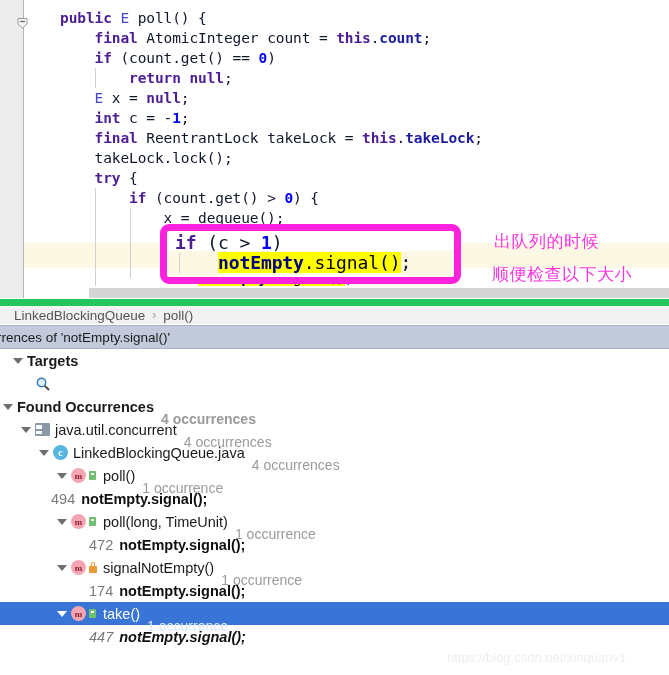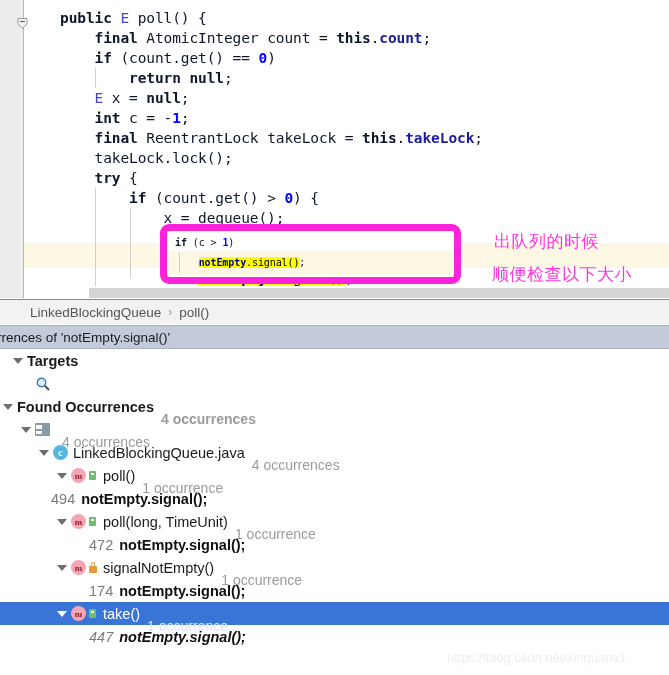--- a/index.html
+++ b/index.html
@@ -46,21 +46,21 @@
     position: absolute;
     left: 60px; top: 8px;
     font-family: "DejaVu Sans Mono", monospace;
     font-size: 14.5px;
     line-height: 20px;
     white-space: pre;
     color: #000000;
     letter-spacing: -0.1px;
   }
   #code .ln { display: block; height: 20px; }
-  .kw   { color: #0f172a; font-weight: bold; }
+  .kw   { color: #4c1d95; font-weight: bold; }
   .typ  { color: #4646c8; }
   .num  { color: #0000ff; font-weight: bold; }
   .fld  { color: #1c1c9e; font-weight: bold; }
   .pln  { color: #0f172a; }
   .hl   { background: #ffff00; }
   .hlb  { background: #ffff00; font-weight: bold; color: #000080; }
 
   
   .guide {
     position: absolute;
@@ -80,21 +80,21 @@
   }
   #anno-inner {
     position: absolute;
     left: 0; top: 0; right: 0; bottom: 0;
     overflow: hidden;
   }
   #anno-code {
     position: absolute;
     left: 8px; top: 2px;
     font-family: "DejaVu Sans Mono", monospace;
-    font-size: 10px;
+    font-size: 18px;
     line-height: 20px;
     white-space: pre;
     letter-spacing: -0.1px;
   }
   #anno-guide {
     position: absolute;
     left: 12px; top: 22px; width: 1px; height: 20px;
     background: #d0d0d0;
   }
   #anno-band {
@@ -127,24 +127,24 @@
     left: 24px; top: 288px;
     width: 65px; height: 10px;
     background: #ffffff;
   }
 
   
   #breadcrumb {
     position: absolute;
     left: 0; top: 299px; width: 669px; height: 25px;
     background: #f2f2f2;
-    border-top: 1px solid #22c55e;
+    border-top: 7px solid #22c55e;
     box-sizing: border-box;
     display: flex; align-items: center;
-    padding-left: 30px;
+    padding-left: 14px;
     font-size: 13.5px;
     color: #4a4a4a;
   }
   #breadcrumb .crumb { color: #555555; }
   #breadcrumb .sep { color: #9a9a9a; margin: 0 7px; font-size: 12px; }
 
   
   #find-titlebar {
     position: absolute;
     left: 0; top: 325px; width: 669px; height: 24px;
@@ -373,20 +373,21 @@
         </svg></span>
     </div>
     <div class="row" style="padding-left: 2px;">
       <span class="tri"></span>
       <span class="lbl-bold">Found Occurrences</span>
       <span class="count lbl-bold">4 occurrences</span>
     </div>
     <div class="row" style="padding-left: 20px;">
       <span class="tri"></span>
       <span class="icon-pkg"></span>
+      <span class="">java.util.concurrent</span>
       <span class="count">4 occurrences</span>
     </div>
     <div class="row" style="padding-left: 38px;">
       <span class="tri"></span>
       <span class="icon-class">c</span>
       <span class="">LinkedBlockingQueue.java</span>
       <span class="count">4 occurrences</span>
     </div>
     <div class="row" style="padding-left: 56px;">
       <span class="tri"></span>

